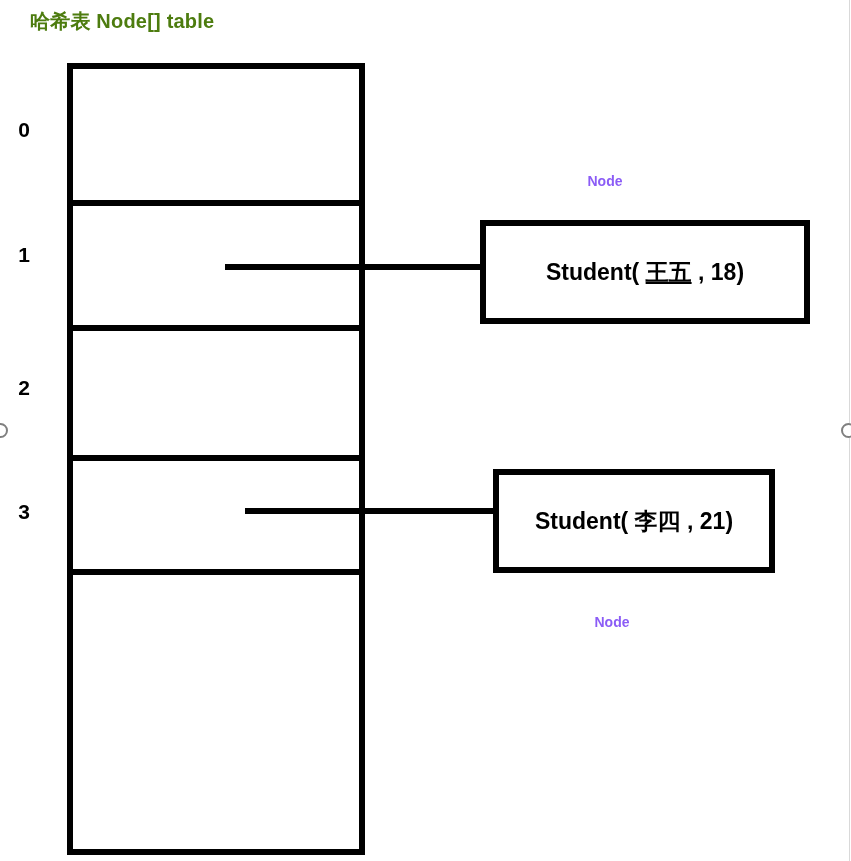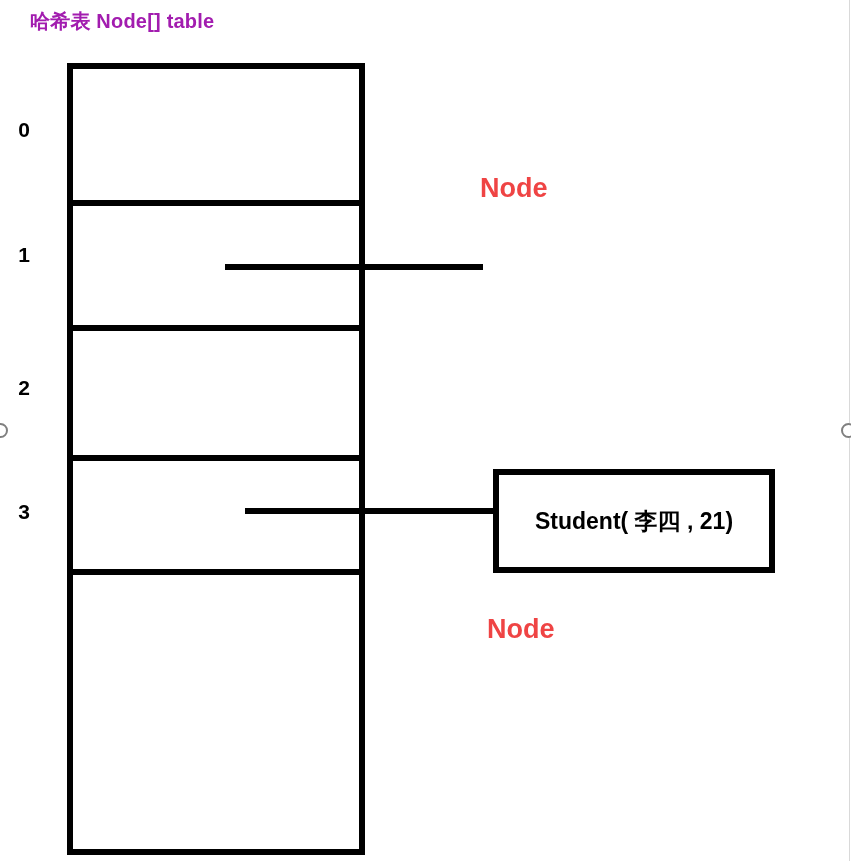--- a/index.html
+++ b/index.html
@@ -18,21 +18,21 @@
     overflow: hidden;
   }
 
   
   .title {
     position: absolute;
     left: 30px;
     top: 8px;
     font-size: 20px;
     font-weight: bold;
-    color: #a21caf;
+    color: #4d7c0f;
     letter-spacing: 0.2px;
     white-space: nowrap;
   }
 
   
   .table-outline {
     position: absolute;
     left: 67px;
     top: 63px;
     width: 298px;
@@ -81,24 +81,24 @@
     font-size: 23px;
     font-weight: bold;
     color: #000000;
     white-space: nowrap;
   }
   .node-name-underline {
     text-decoration: underline;
   }
   .node-caption {
     position: absolute;
-    font-size: 27px;
+    font-size: 14px;
     font-weight: bold;
-    color: #ef4444;
-    text-align: left;
+    color: #8b5cf6;
+    text-align: center;
     white-space: nowrap;
   }
 
   
   .handle {
     position: absolute;
     width: 15px;
     height: 15px;
     border: 2px solid #808080;
     border-radius: 50%;
@@ -129,20 +129,23 @@
   <div class="index-label" style="top:243px;">1</div>
   <div class="index-label" style="top:376px;">2</div>
   <div class="index-label" style="top:500px;">3</div>
 
   <div class="connector" style="left:225px; top:264px; width:258px;"></div>
 
   <div class="connector" style="left:245px; top:508px; width:253px;"></div>
 
   <div class="node-caption" style="left:480px; top:173px; width:250px;">Node</div>
 
+  <div class="node-box" style="left:480px; top:220px; width:330px; height:104px;">
+    <span class="node-box-text"><span>Student( </span><span class="node-name-underline">王五</span><span> , </span><span>18</span><span>)</span></span>
+  </div>
 
   <div class="node-box" style="left:493px; top:469px; width:282px; height:104px;">
     <span class="node-box-text"><span>Student( </span><span>李四</span><span> , </span><span>21</span><span>)</span></span>
   </div>
 
   <div class="node-caption" style="left:487px; top:614px; width:250px;">Node</div>
 
   <div class="edge-line" style="left:849px; top:0px; height:861px;"></div>
   <div class="handle" style="left:-7px; top:423px;"></div>
   <div class="handle" style="left:841px; top:423px;"></div>

